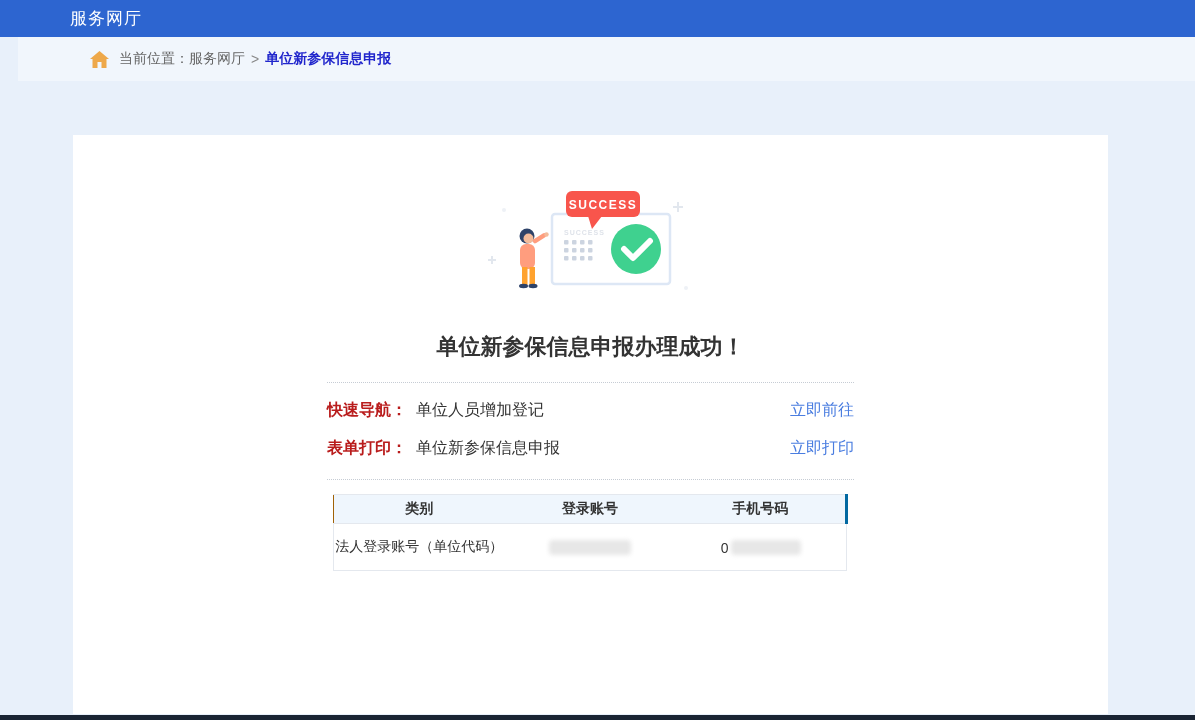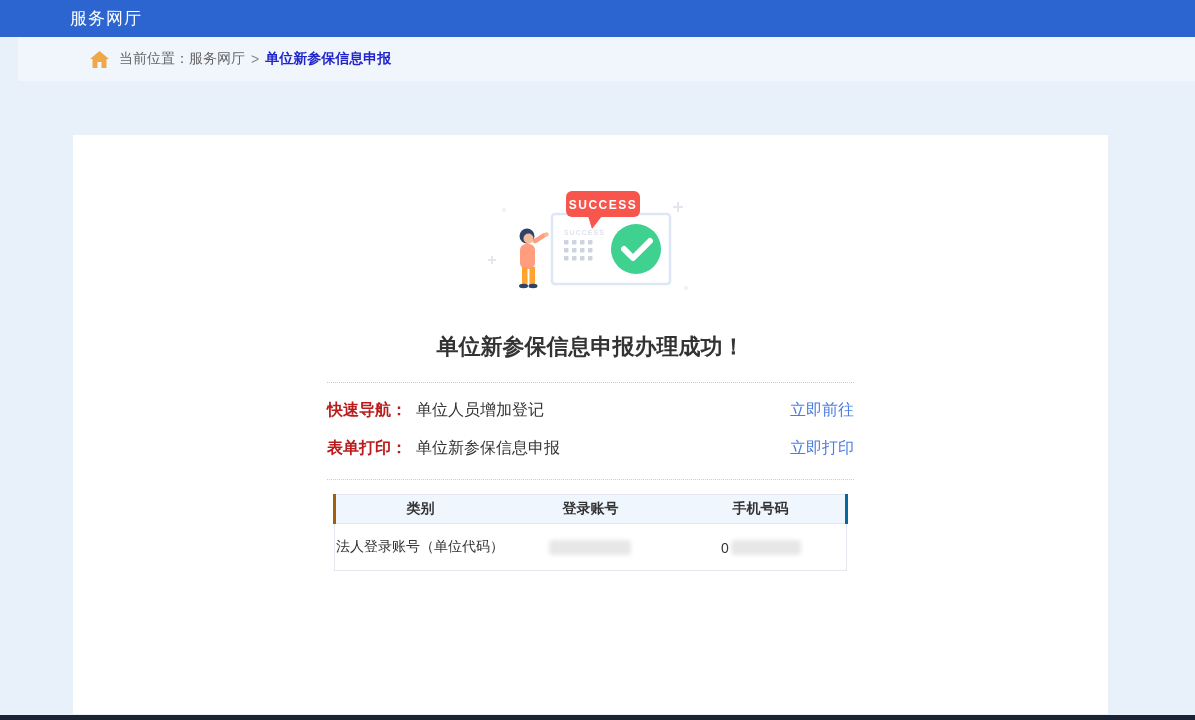--- a/index.html
+++ b/index.html
@@ -45,21 +45,21 @@
   .action-link { margin-left:auto; color:#4a7de0; text-decoration:none; cursor:pointer;text-align:center; }
   .feedback-title { margin-top:22px; text-align:center; font-size:18px; font-weight:bold; color:#333; }
   table.feedback {
     width:515px; margin:14px auto 0; border-collapse:collapse;
     font-size:14px; color:#333; table-layout:fixed;
   }
   table.feedback th {
     background:#eff6fd; height:29px; font-weight:bold; text-align:center;
     border-top:1px solid #e4e8ee; border-bottom:1px solid #e4e8ee;
   }
-  table.feedback th:first-child { border-left:3px solid #a16207; }
+  table.feedback th:first-child { border-left:1px solid #a16207; }
   table.feedback th:last-child { border-right:3px solid #0369a1; }
   table.feedback td {
     height:47px; text-align:center; border-bottom:1px solid #e4e8ee;
   }
   table.feedback td:first-child { border-left:1px solid #e4e8ee; }
   table.feedback td:last-child { border-right:1px solid #e4e8ee; }
   .blur-blob {
     display:inline-block; width:82px; height:15px; background:#e7e7e7;
     border-radius:4px; filter:blur(2px); vertical-align:middle;
   }

